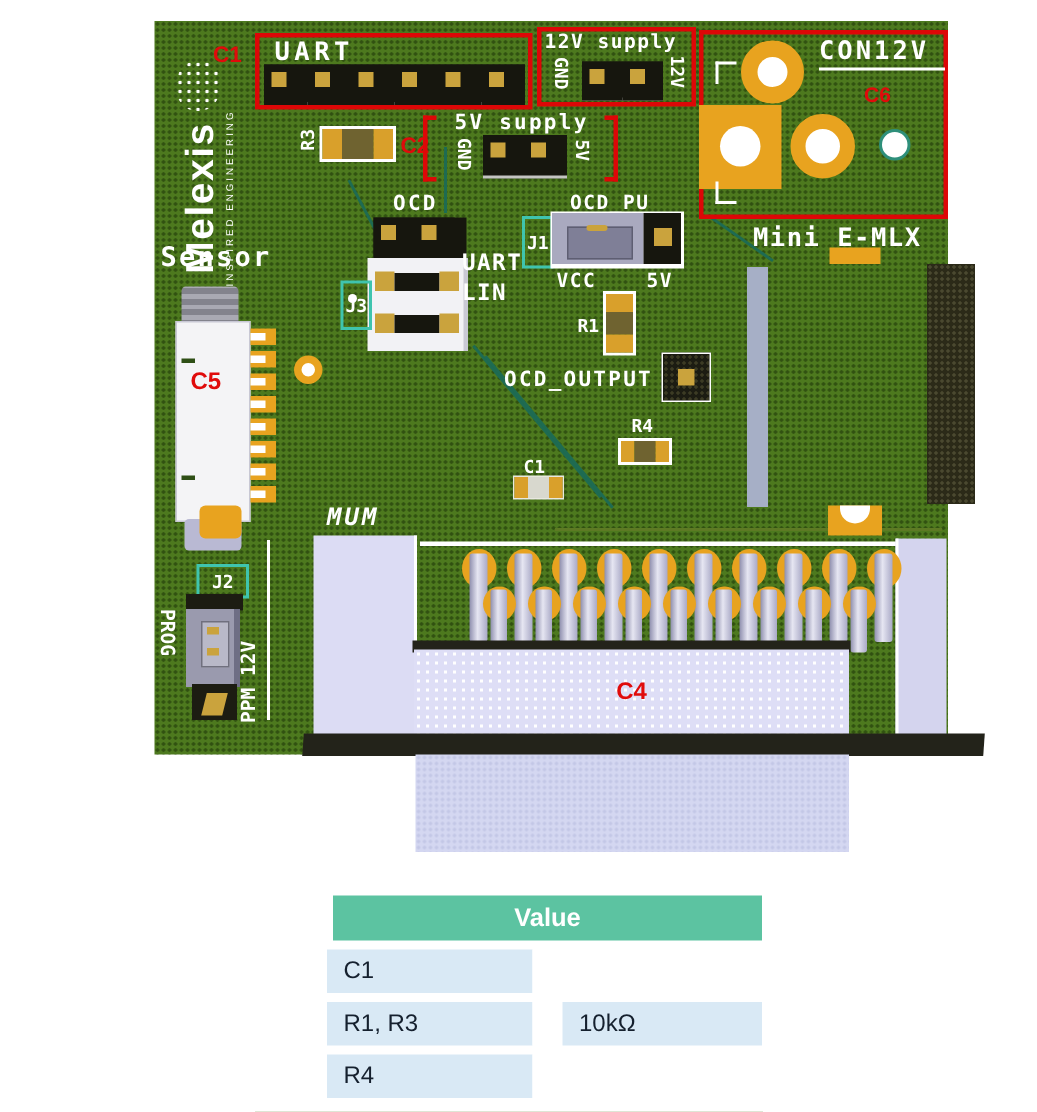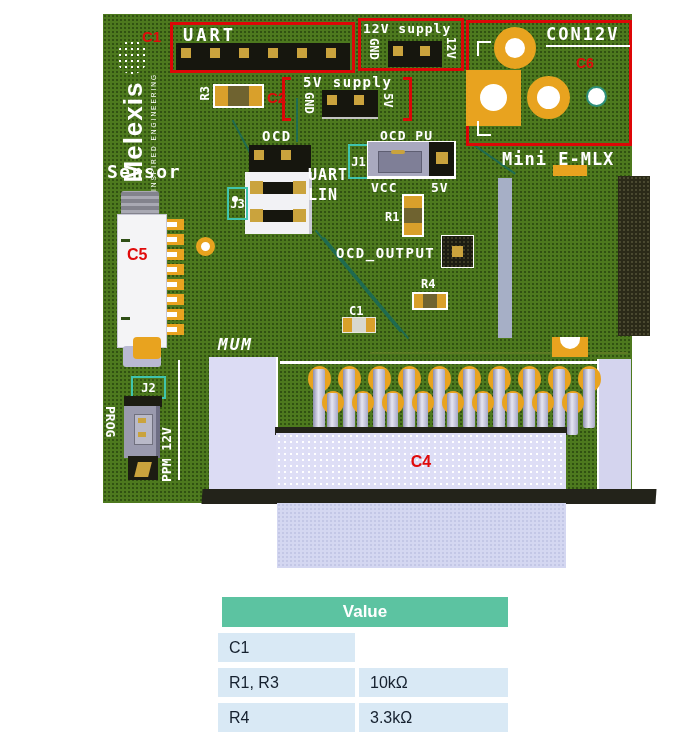--- a/index.html
+++ b/index.html
@@ -369,22 +369,21 @@
       <div style="width:4px;background:#fff;"></div>
       <div class="tcell thead-cell" style="flex:1;">Value</div>
     </div>
     <div style="display:flex;height:29px;margin-top:6px;">
       <div class="tcell trow-cell" style="width:137px;">C1</div>
       <div style="width:4px;background:#fff;"></div>
     </div>
     <div style="display:flex;height:29px;margin-top:6px;">
       <div class="tcell trow-cell" style="width:137px;">R1, R3</div>
       <div style="width:4px;background:#fff;"></div>
-      <div class="tcell trow-cell" style="flex:1;">10kΩ</div>
+      <div class="tcell trow-cell" style="flex:1;margin-left:16px;">10kΩ</div>
     </div>
     <div style="display:flex;height:29px;margin-top:6px;">
       <div class="tcell trow-cell" style="width:137px;">R4</div>
       <div style="width:4px;background:#fff;"></div>
-      <div class="tcell trow-cell" style="flex:1;">3.3kΩ</div>
     </div>
   </div>
 
 </div>
 
 </body></html>

